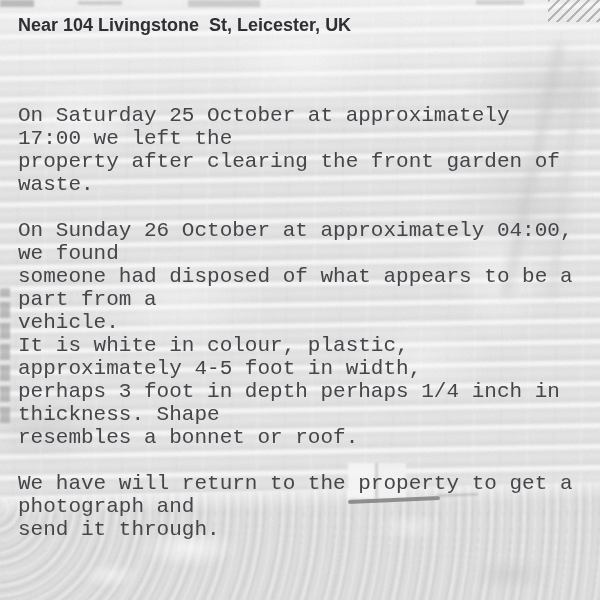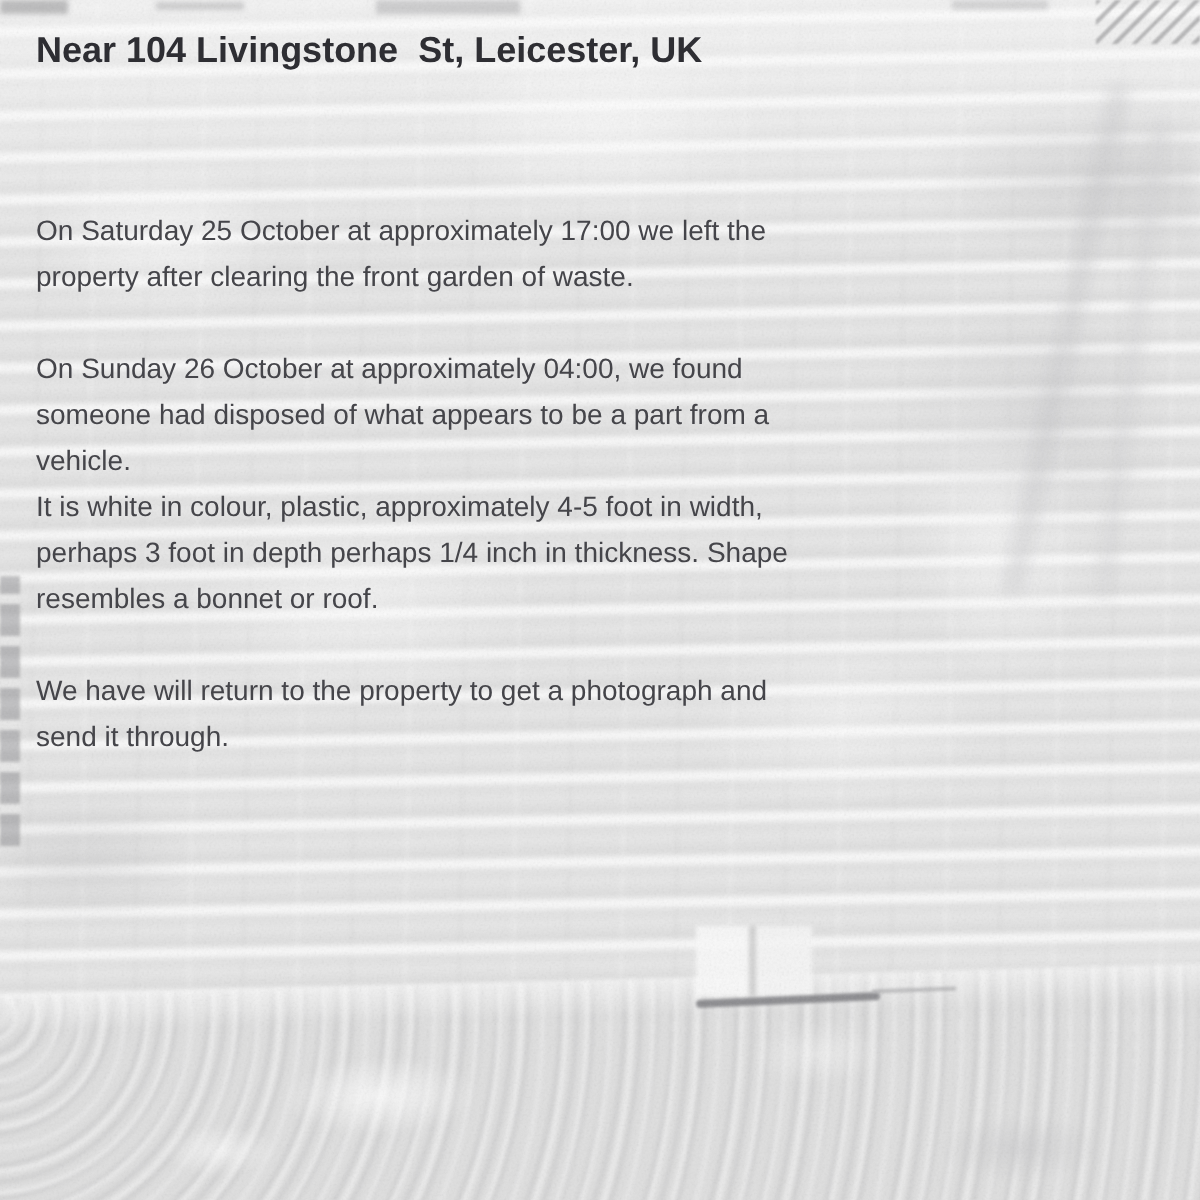--- a/index.html
+++ b/index.html
@@ -144,24 +144,25 @@
     color: #2e2e33;
     white-space: pre-wrap;
   }
   .report-body {
     position: absolute;
     left: 18px; top: 104px;
     width: 560px;
   }
   .report-body p {
     margin: 0 0 23px 0;
-    font-size: 14px;
+    font-size: 21px;
     line-height: 23px;
     color: #45454a;
     white-space: pre-line;
+    font-family: Liberation Mono, monospace;
   }
 </style>
 </head>
 <body>
 
 <div class="page">
 
   <div class="wall"></div>
   <div class="wall-stains"></div>
   <div class="ground"></div>

